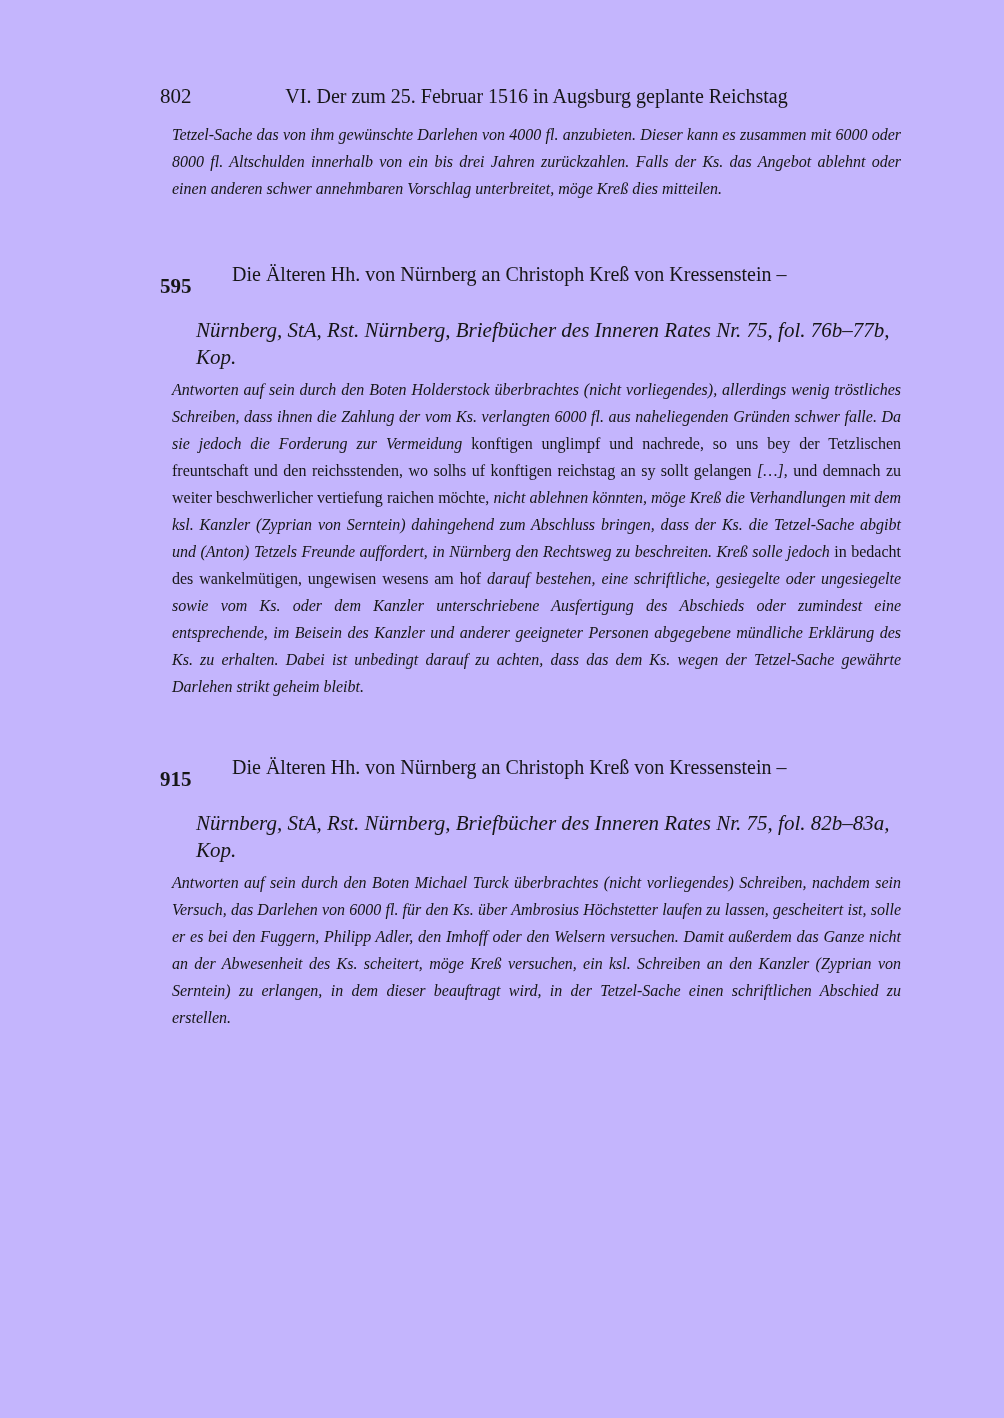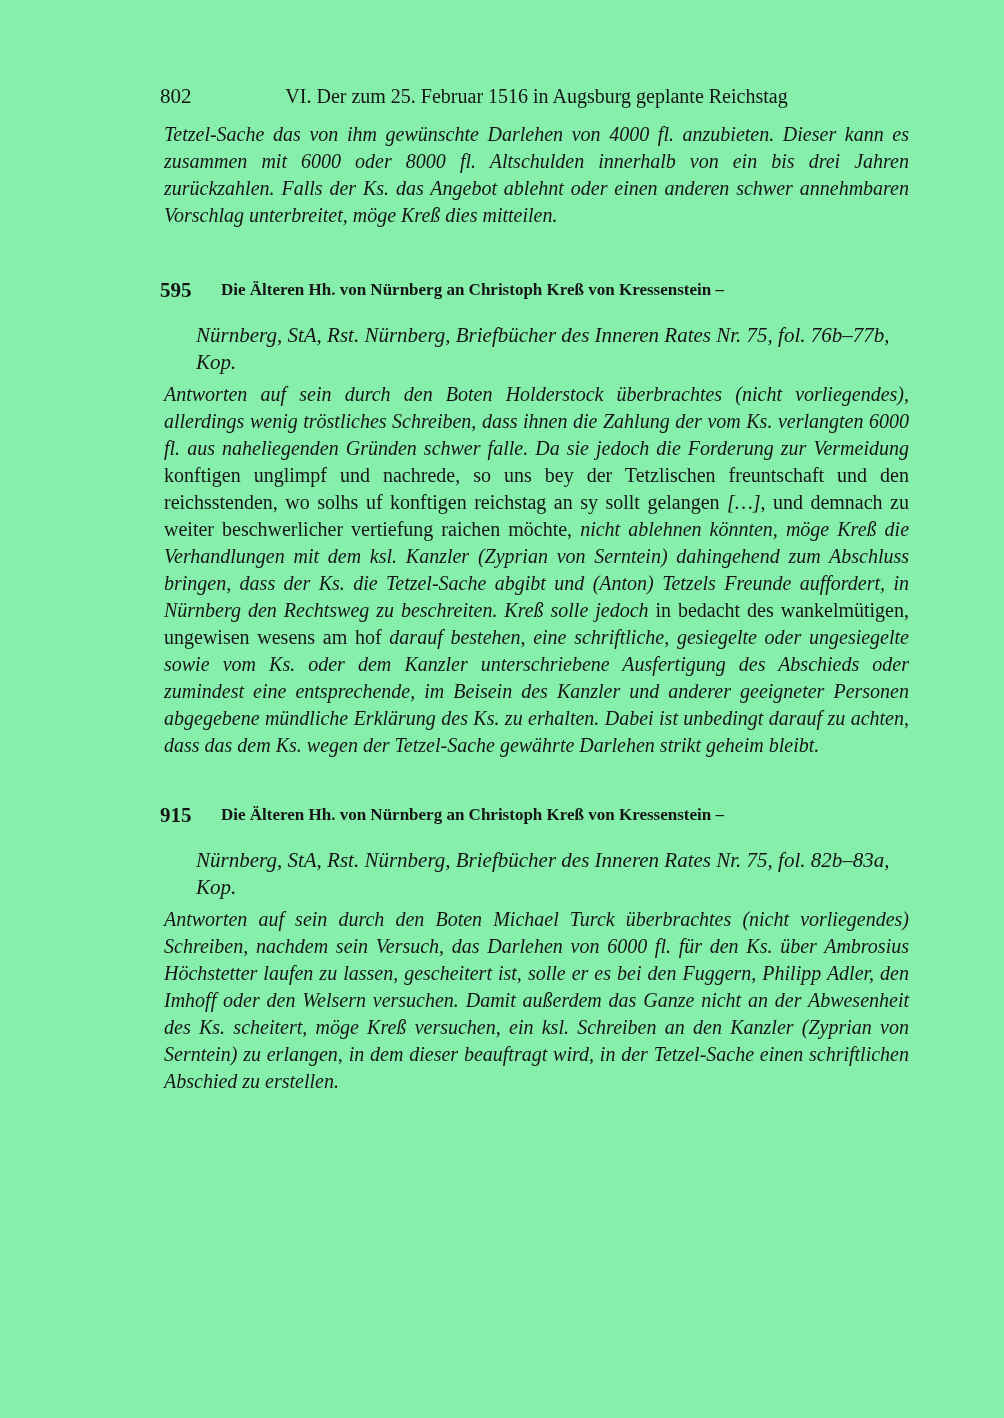--- a/index.html
+++ b/index.html
@@ -11,21 +11,21 @@
     width: 1004px;
     height: 1418px;
     overflow: hidden;
     font-family: "Liberation Serif", "DejaVu Serif", serif;
     color: #161616;
   }
   .page {
     position: relative;
     width: 1004px;
     height: 1418px;
-    background: #86efac;
+    background: #c4b5fd;
   }
   .text-block {
     position: absolute;
     left: 160px;
     top: 0;
     width: 753px;
   }
   .running-header {
     position: relative;
     margin-top: 83px;
@@ -38,49 +38,49 @@
     font-size: 21px;
     line-height: 26px;
   }
   .runhead {
     display: block;
     text-align: center;
     font-size: 20px;
     line-height: 26px;
   }
   .body-par {
-    margin: 4px;
-    font-size: 20px;
+    margin: 12px;
+    font-size: 16px;
     line-height: 27px;
     text-align: justify;
   }
   .body-par .italic { font-style: italic; }
   .body-par .roman  { font-style: normal; }
   .intro {
     margin-top: 12px;
   }
   .entry {
     margin: 0;
   }
   .entry-heading {
     display: flex;
-    align-items: center;
+    align-items: flex-end;
   }
   .entry-595 .entry-heading { margin-top: 45px; }
   .entry-596 .entry-heading { margin-top: 40px; }
   .entry-num {
     flex: 0 0 60px;
     font-weight: 700;
     font-size: 21px;
     line-height: 30px;
   }
   .entry-title {
-    margin: 1px;
-    font-weight: 700;
-    font-size: 17px;
+    margin: 12px;
+    font-weight: 400;
+    font-size: 20px;
     line-height: 30px;
   }
   .source {
     margin: 16px 0 0 36px;
     font-style: italic;
     font-size: 21px;
     line-height: 27px;
   }
   .entry .body-par {
     margin-top: 5px;

